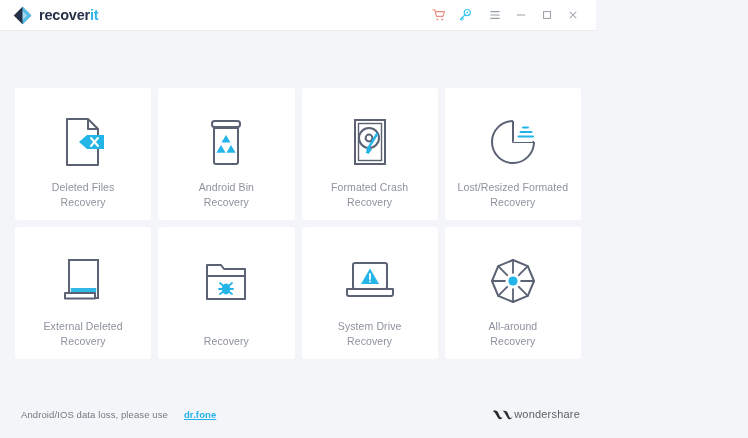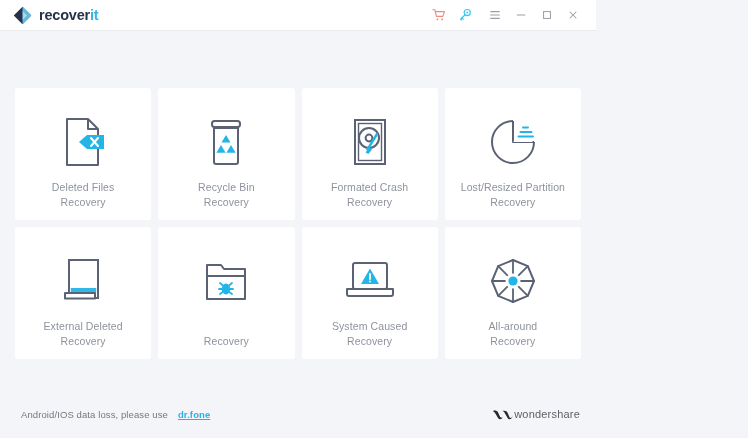--- a/index.html
+++ b/index.html
@@ -123,21 +123,21 @@
   }
   .footer-note {
     font-size: 9.5px;
     color: #73787f;
     letter-spacing: 0.1px;
   }
   .footer-link {
     color: #26b3ea;
     font-weight: bold;
     text-decoration: underline;
-    margin-left: 10px;
+    margin-left: 16px;
     cursor: pointer;
   }
   .footer-spacer { flex: 1 1 auto; }
   .ws-logo {
     display: flex;
     align-items: center;
   }
   .ws-mark { display: block; }
   .ws-text {
     font-size: 11px;
@@ -242,21 +242,21 @@
       <div class="card">
         <div class="card-icon">
           <svg width="50" height="52" viewBox="0 0 50 52">
             <rect x="11" y="5" width="28" height="6" rx="2.5" fill="none" stroke="#5a6274" stroke-width="2"></rect>
             <path d="M13 12 h24 v34 a2 2 0 0 1 -2 2 h-20 a2 2 0 0 1 -2 -2 z" fill="none" stroke="#5a6274" stroke-width="2" stroke-linejoin="round"></path>
             <path d="M25 19 l4.5 7.6 h-9 z" fill="#23b4e8"></path>
             <path d="M20 29 l4.6 7.8 h-9.2 z" fill="#23b4e8"></path>
             <path d="M30 29 l4.6 7.8 h-9.2 z" fill="#23b4e8"></path>
           </svg>
         </div>
-        <div class="card-label"><span>Recycle Bin</span><br><span>Recovery</span></div>
+        <div class="card-label"><span>Android Bin</span><br><span>Recovery</span></div>
       </div>
 
       <div class="card">
         <div class="card-icon">
           <svg width="50" height="52" viewBox="0 0 50 52">
             <rect x="10" y="4" width="30" height="44" fill="none" stroke="#5a6274" stroke-width="2"></rect>
             <rect x="13.5" y="7.5" width="23" height="37" fill="none" stroke="#5a6274" stroke-width="1.4"></rect>
             <circle cx="24" cy="22" r="10" fill="none" stroke="#5a6274" stroke-width="2"></circle>
             <circle cx="24" cy="22" r="3.4" fill="none" stroke="#5a6274" stroke-width="2"></circle>
             <path d="M32 18 L22.5 33.5" fill="none" stroke="#23b4e8" stroke-width="2.4" stroke-linecap="round"></path>
@@ -272,21 +272,21 @@
             <path d="M26 5 a21 21 0 1 0 21 21" fill="none" stroke="#5a6274" stroke-width="2"></path>
             <path d="M26 5 L26 26 L47 26" fill="none" stroke="#5a6274" stroke-width="2" stroke-linejoin="round"></path>
             <path d="M26 26 L45.5 26 A20 20 0 0 0 40.5 12.5 Z" fill="#ffffff"></path>
             <g stroke="#23b4e8" stroke-width="2" stroke-linecap="round">
               <line x1="36" y1="11.5" x2="41" y2="11.5"></line>
               <line x1="33.5" y1="16" x2="44.5" y2="16"></line>
               <line x1="31.5" y1="20.5" x2="46" y2="20.5"></line>
             </g>
           </svg>
         </div>
-        <div class="card-label"><span>Lost/Resized Partition</span><br><span>Recovery</span></div>
+        <div class="card-label"><span>Lost/Resized Formated</span><br><span>Recovery</span></div>
       </div>
 
       <div class="card">
         <div class="card-icon">
           <svg width="52" height="52" viewBox="0 0 52 52">
             <rect x="12" y="5" width="29" height="38" fill="#ffffff" stroke="#5a6274" stroke-width="2"></rect>
             <rect x="13.8" y="33" width="25.4" height="4.6" fill="#2fb8e8"></rect>
             <path d="M8 38 h30 v5.5 h-30 z" fill="#ffffff" stroke="#5a6274" stroke-width="2" stroke-linejoin="round"></path>
           </svg>
         </div>
@@ -317,21 +317,21 @@
           <svg width="58" height="52" viewBox="0 0 58 52">
             <rect x="12" y="8" width="34" height="26" rx="2" fill="#ffffff" stroke="#5a6274" stroke-width="2"></rect>
             <path d="M6 34 h46 v5 a2 2 0 0 1 -2 2 h-42 a2 2 0 0 1 -2 -2 z" fill="#ffffff" stroke="#5a6274" stroke-width="2" stroke-linejoin="round"></path>
             <path d="M29 13.5 L38 29 H20 Z" fill="#23b4e8"></path>
             <g stroke="#ffffff" stroke-width="1.8" stroke-linecap="round">
               <line x1="29" y1="19" x2="29" y2="24"></line>
               <line x1="29" y1="26.4" x2="29" y2="26.5"></line>
             </g>
           </svg>
         </div>
-        <div class="card-label"><span>System Caused</span><br><span>Recovery</span></div>
+        <div class="card-label"><span>System Drive</span><br><span>Recovery</span></div>
       </div>
 
       <div class="card">
         <div class="card-icon">
           <svg width="52" height="52" viewBox="0 0 52 52">
             <polygon points="26,5 40.8,11.2 47,26 40.8,40.8 26,47 11.2,40.8 5,26 11.2,11.2" fill="none" stroke="#5a6274" stroke-width="2" stroke-linejoin="round"></polygon>
             <g stroke="#5a6274" stroke-width="1.8" stroke-linecap="round">
               <line x1="26" y1="5" x2="26" y2="47"></line>
               <line x1="5" y1="26" x2="47" y2="26"></line>
               <line x1="11.2" y1="11.2" x2="40.8" y2="40.8"></line>

